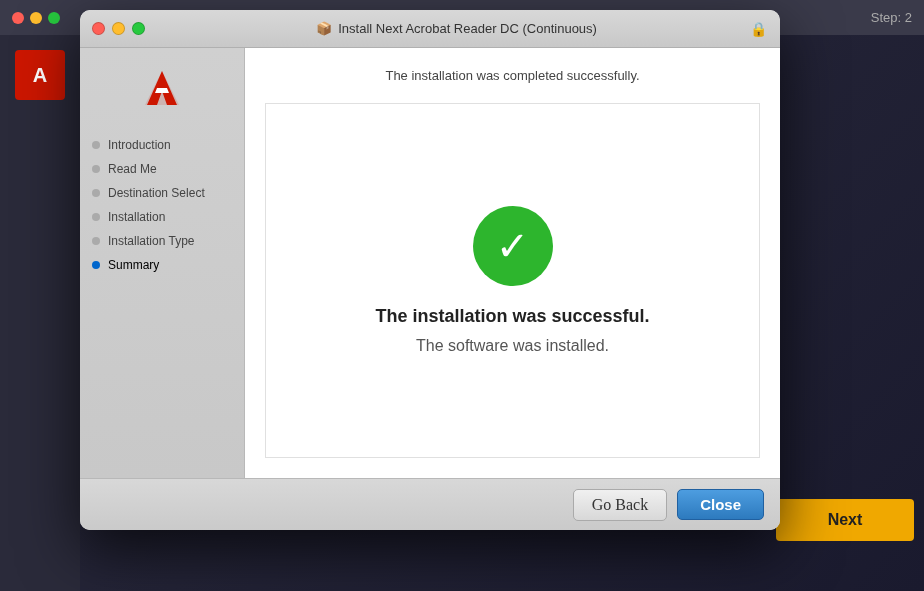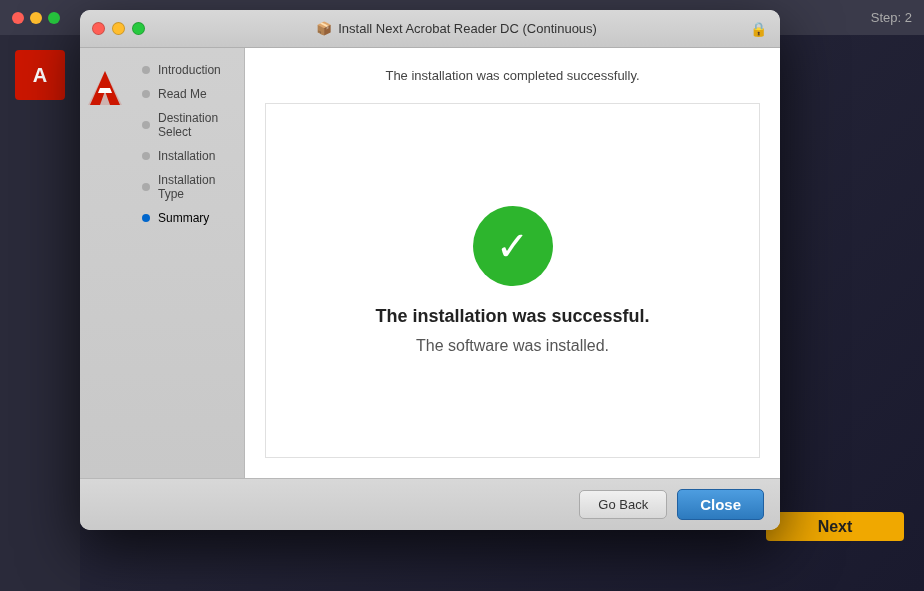--- a/index.html
+++ b/index.html
@@ -121,23 +121,23 @@
 
     .bg-text {
       color: #bbb;
       font-size: 11px;
       line-height: 1.6;
     }
 
     .next-button {
       position: absolute;
       bottom: 50px;
-      right: 20px;
+      right: 10px;
       width: 138px;
-      height: 29px;
+      height: 42px;
       background: #f0a800;
       border: none;
       border-radius: 4px;
       color: #222;
       font-size: 16px;
       font-weight: bold;
       cursor: pointer;
       display: flex;
       align-items: center;
       justify-content: center;
@@ -213,20 +213,21 @@
       display: flex;
       background: #f0f0f0;
     }
 
     
     .installer-sidebar {
       width: 165px;
       background: linear-gradient(to bottom, #d0d0d0, #c8c8c8);
       border-right: 1px solid #b8b8b8;
       display: flex;
+      flex-direction: column;
       padding-top: 10px;
     }
 
     .adobe-logo-installer {
       width: 60px;
       height: 60px;
       margin: 0 auto 15px;
       display: flex;
       align-items: center;
       justify-content: center;
@@ -336,23 +337,24 @@
       justify-content: flex-end;
       padding: 0 16px;
       gap: 10px;
     }
 
     .btn-go-back {
       padding: 6px 18px;
       background: linear-gradient(to bottom, #f0f0f0, #d8d8d8);
       border: 1px solid #aaa;
       border-radius: 5px;
-      font-size: 13px;
+      font-size: 16px;
       color: #333;
       cursor: pointer;
+      font-family: Liberation Serif, serif;
     }
 
     .btn-close {
       padding: 6px 22px;
       background: linear-gradient(to bottom, #4d9de0, #2d7abe);
       border: 1px solid #2060a0;
       border-radius: 5px;
       font-size: 15px;
       color: white;
       font-weight: 700;

